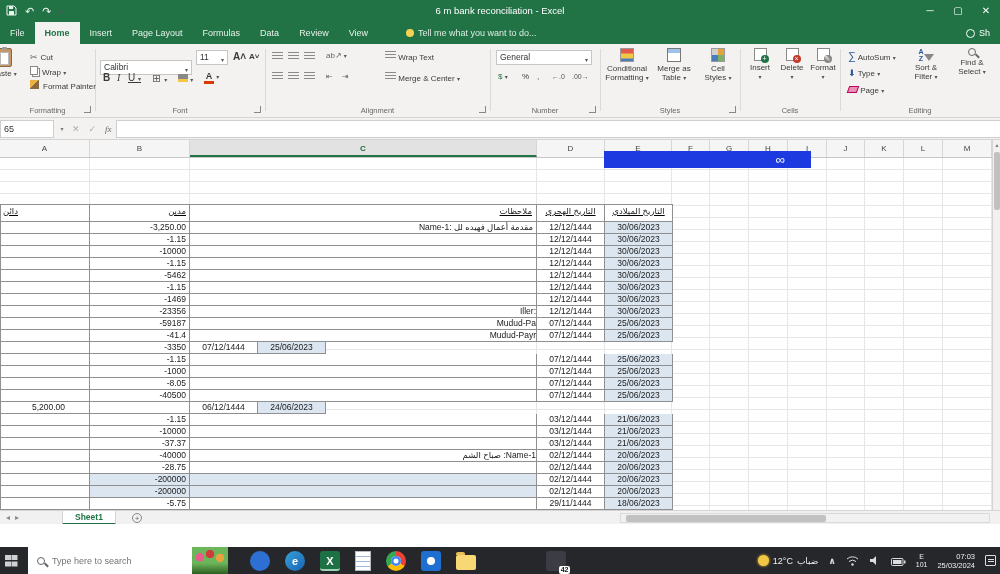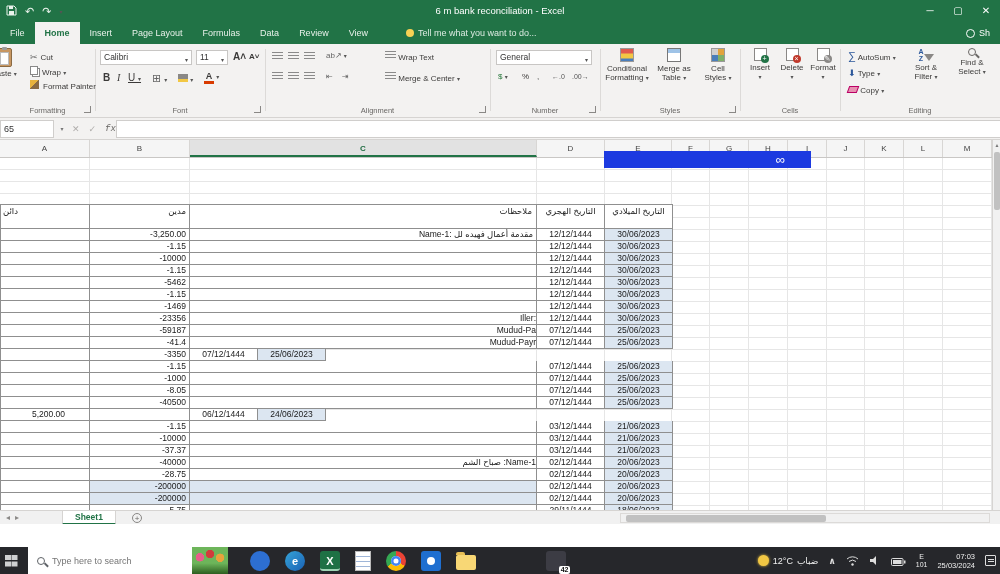--- a/index.html
+++ b/index.html
@@ -57,34 +57,34 @@
   .az-ic{display:inline-block;font-size:7px;line-height:7px;color:#2b579a;font-weight:bold;}
   .funnel{display:inline-block;width:0;height:0;border-left:5px solid transparent;border-right:5px solid transparent;border-top:7px solid #8a8886;}
   .mag{display:inline-block;width:8px;height:8px;border:1.5px solid #6a6866;border-radius:50%;position:relative;}
   .mag:after{content:"";position:absolute;left:6px;top:6px;width:5px;height:1.5px;background:#6a6866;transform:rotate(45deg);}
 
   
   .formulabar{position:absolute;left:0;top:118px;width:1000px;height:22px;background:#f3f2f1;border-bottom:1px solid #d6d4d2;}
   .namebox{position:absolute;left:0;top:2px;width:54px;height:18px;background:#fff;border:1px solid #d0cecc;font-size:9px;line-height:16px;padding-left:3px;color:#333;}
   .nb-drop{position:absolute;left:56px;top:2px;width:12px;height:18px;font-size:6px;line-height:18px;text-align:center;color:#777;}
   .fbtns{position:absolute;left:72px;top:2px;height:18px;display:flex;align-items:center;gap:9px;font-size:9px;color:#b0aeac;}
-  .fx{font-style:italic;font-family:Liberation Mono, monospace;color:#6a6866;}
+  .fx{font-style:italic;font-family:Liberation Serif, serif;color:#6a6866;}
   .finput{position:absolute;left:116px;top:2px;right:0;height:18px;background:#fff;border:1px solid #d0cecc;border-right:none;}
 
   
   .colheads{position:absolute;left:0;top:140px;width:992px;height:18px;background:#f5f5f5;border-bottom:1px solid #c9c7c5;}
   .colhead{position:absolute;top:0;height:17px;line-height:17px;text-align:center;font-size:8px;color:#444;border-right:1px solid #d8d6d4;}
   .colhead.selcol{background:#e2e2e2;border-bottom:2px solid #217346;color:#1e6b41;font-weight:bold;}
 
   
   .grid{position:absolute;left:0;top:158px;width:992px;height:352px;background:#fff;background-image:repeating-linear-gradient(to bottom,transparent 0 11px,#e6e6e6 11px 12px);overflow:hidden;}
   .vline{position:absolute;top:0;bottom:0;width:1px;background:#e6e6e6;}
   #tablearea{position:absolute;left:0;top:46px;width:673px;}
   .trow{display:flex;height:12px;}
-  .trow.thead{height:25px;}
+  .trow.thead{height:18px;text-decoration:underline;}
   .tcell{flex:none;border-right:1px solid #8f8f8f;border-bottom:1px solid #8f8f8f;background:#fff;font-size:8.5px;line-height:11px;color:#1a1a1a;overflow:hidden;white-space:nowrap;}
   .thead .tcell{line-height:12px;}
   .trow.thead .tcell{border-top:1px solid #8f8f8f;}
   .tcell:first-child{border-left:1px solid #8f8f8f;}
   .c-a{text-align:right;padding-right:24px;}
   .c-b{text-align:right;padding-right:3px;}
   .c-c{text-align:right;padding-left:27px;}
   .c-c.ar{text-align:right;padding-right:3px;padding-left:0;direction:rtl;}
   .c-d,.c-e{text-align:center;}
   .c-e{background:#dce6f1;}
@@ -207,21 +207,21 @@
     <div class="bigbtn" style="left:-14px;width:36px">
       <span class="clipboard-ic"><b></b><i></i></span><br>
       <span class="lbl">Paste</span> <span class="caret">▾</span>
     </div>
     <div class="rbtn" style="left:30px;top:8px"><span class="cut-ic">✂</span><span>Cut</span></div>
     <div class="rbtn" style="left:30px;top:22px"><span class="copy-ic"></span><span>Wrap</span> <span class="caret">▾</span></div>
     <div class="rbtn" style="left:30px;top:36px"><span class="brush-ic"></span><span>Format Painter</span></div>
     <span class="grouplabel" style="left:0;width:95px">Formatting</span>
     <span class="lau" style="left:84px"></span>
 
-    <div class="rsel" style="left:100px;top:6px;width:92px"><span>Calibri</span><span class="caret">▾</span></div>
+    <div class="rsel" style="left:100px;top:16px;width:92px"><span>Calibri</span><span class="caret">▾</span></div>
     <div class="rsel" style="left:196px;top:6px;width:32px"><span>11</span><span class="caret">▾</span></div>
     <div class="rbtn" style="left:233px;top:7px;font-size:10px;font-weight:bold">A˄</div>
     <div class="rbtn" style="left:249px;top:8px;font-size:8px;font-weight:bold">A˅</div>
     <div class="rbtn" style="left:103px;top:28px;font-weight:bold;font-size:10px">B</div>
     <div class="rbtn" style="left:117px;top:28px;font-style:italic;font-size:10px;font-family:'Liberation Serif','DejaVu Serif',serif">I</div>
     <div class="rbtn" style="left:128px;top:28px;text-decoration:underline;font-size:10px">U <span class="caret">▾</span></div>
     <div class="rbtn" style="left:152px;top:28px;font-size:11px;color:#666">⊞ <span class="caret">▾</span></div>
     <div class="rbtn" style="left:178px;top:30px"><span class="fill-ic"></span> <span class="caret">▾</span></div>
     <div class="rbtn" style="left:204px;top:28px"><span class="fontcolor-ic">A</span> <span class="caret">▾</span></div>
     <span class="grouplabel" style="left:95px;width:170px">Font</span>
@@ -277,21 +277,21 @@
       <span class="lbl">Delete</span><br><span class="caret">▾</span>
     </div>
     <div class="bigbtn" style="left:808px;width:30px">
       <span class="cells-ic fmt"><i>✎</i></span><br>
       <span class="lbl">Format</span><br><span class="caret">▾</span>
     </div>
     <span class="grouplabel" style="left:740px;width:100px">Cells</span>
 
     <div class="rbtn" style="left:848px;top:6px"><span class="sum-ic">∑</span> <span>AutoSum</span> <span class="caret">▾</span></div>
     <div class="rbtn" style="left:848px;top:24px"><span class="dn-ic">⬇</span> <span>Type</span> <span class="caret">▾</span></div>
-    <div class="rbtn" style="left:848px;top:42px"><span class="erase-ic"></span> <span>Copy</span> <span class="caret">▾</span></div>
+    <div class="rbtn" style="left:848px;top:42px"><span class="erase-ic"></span> <span>Page</span> <span class="caret">▾</span></div>
     <div class="bigbtn" style="left:905px;width:42px">
       <span class="az-ic">A<br>Z</span><span class="funnel"></span><br>
       <span class="lbl">Sort &amp;</span><br>
       <span class="lbl"><span>Filter</span> <span class="caret">▾</span></span>
     </div>
     <div class="bigbtn" style="left:950px;width:44px">
       <span class="mag"></span><br>
       <span class="lbl">Find &amp;</span><br>
       <span class="lbl"><span>Select</span> <span class="caret">▾</span></span>
     </div>

